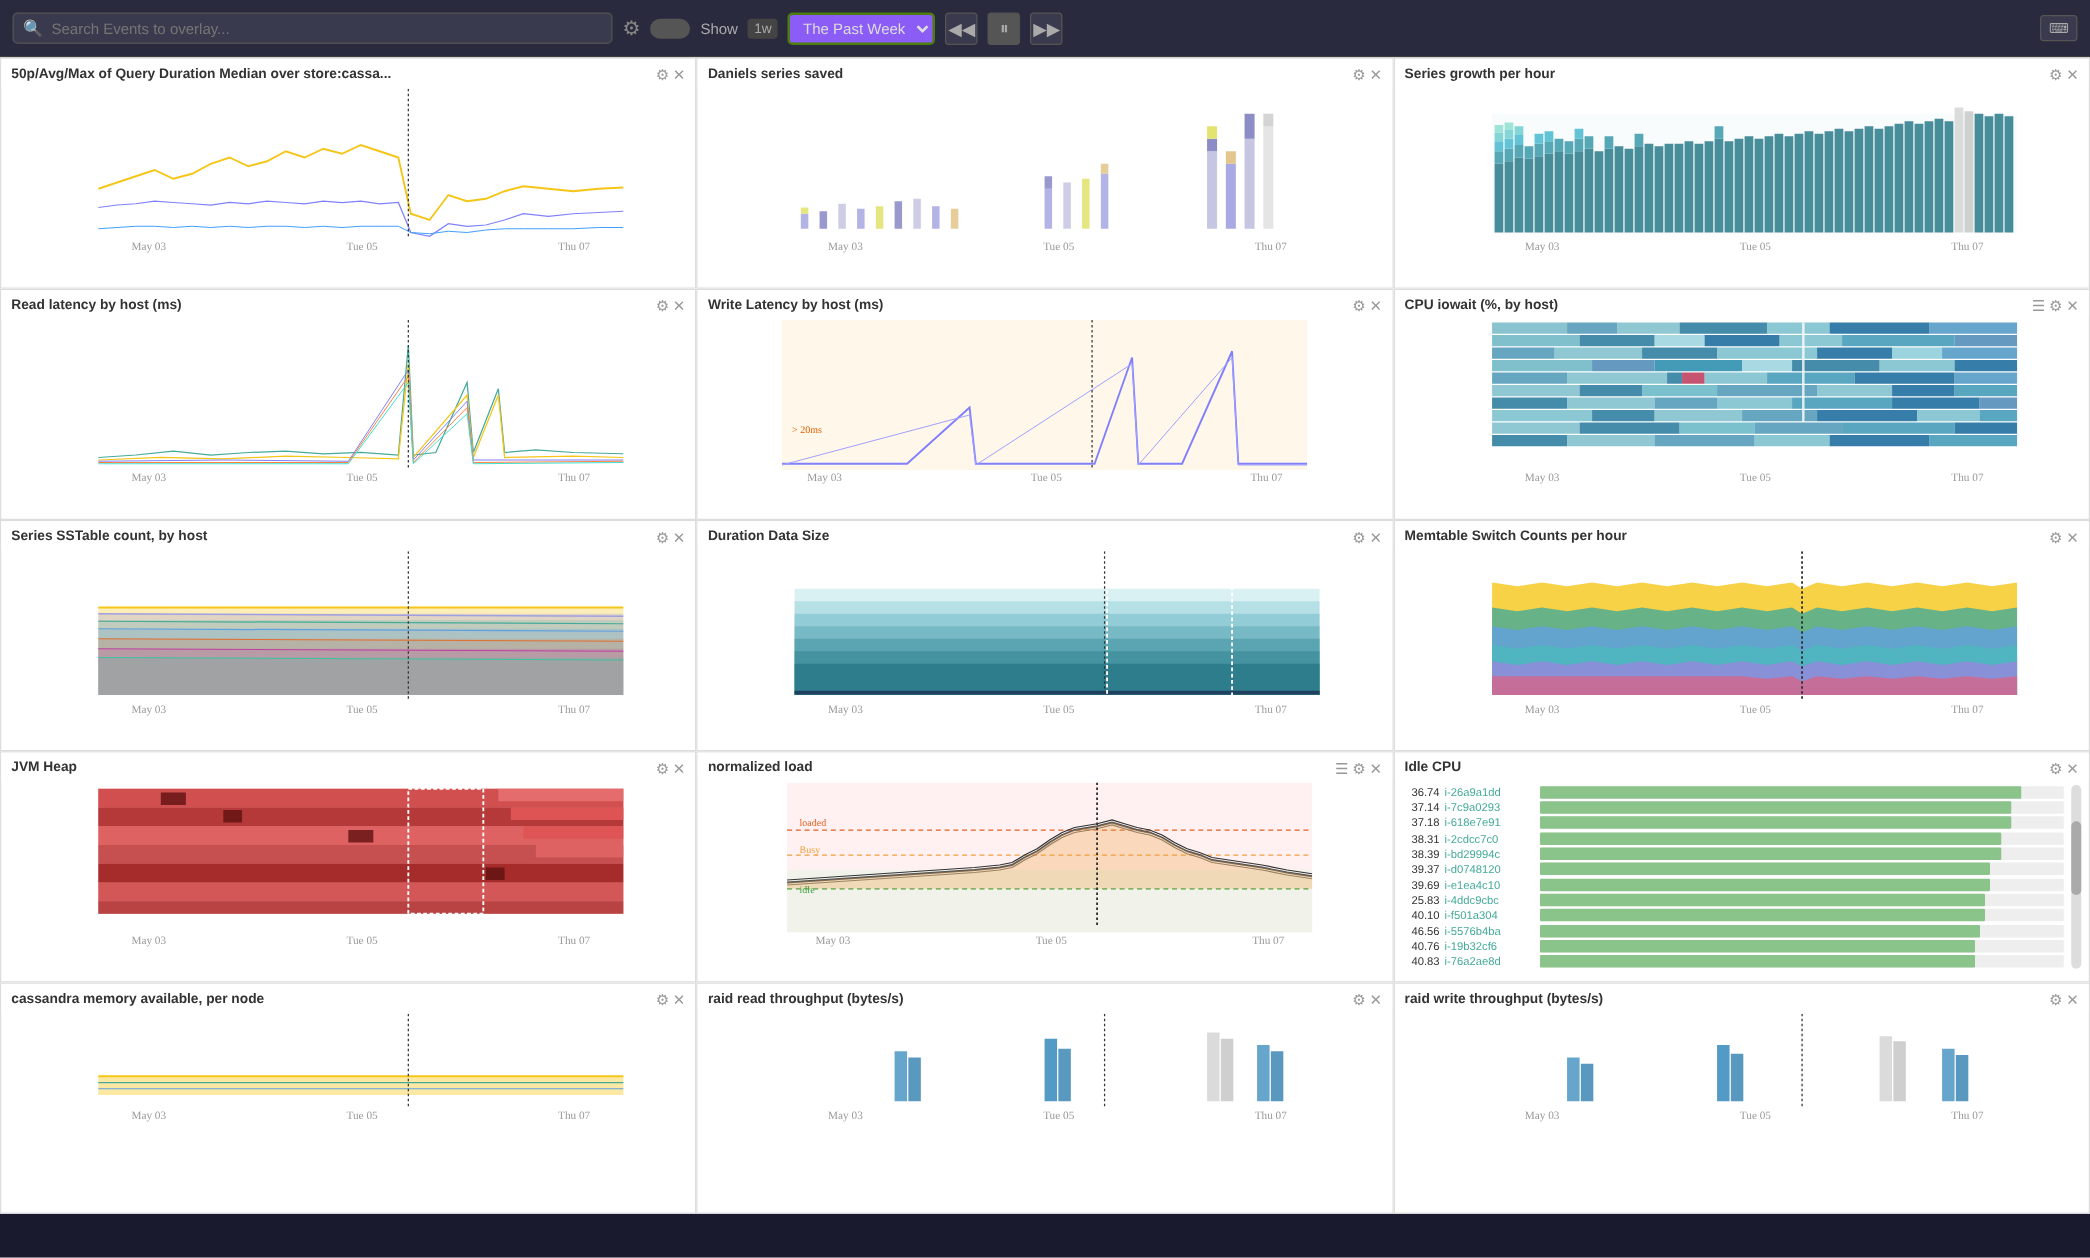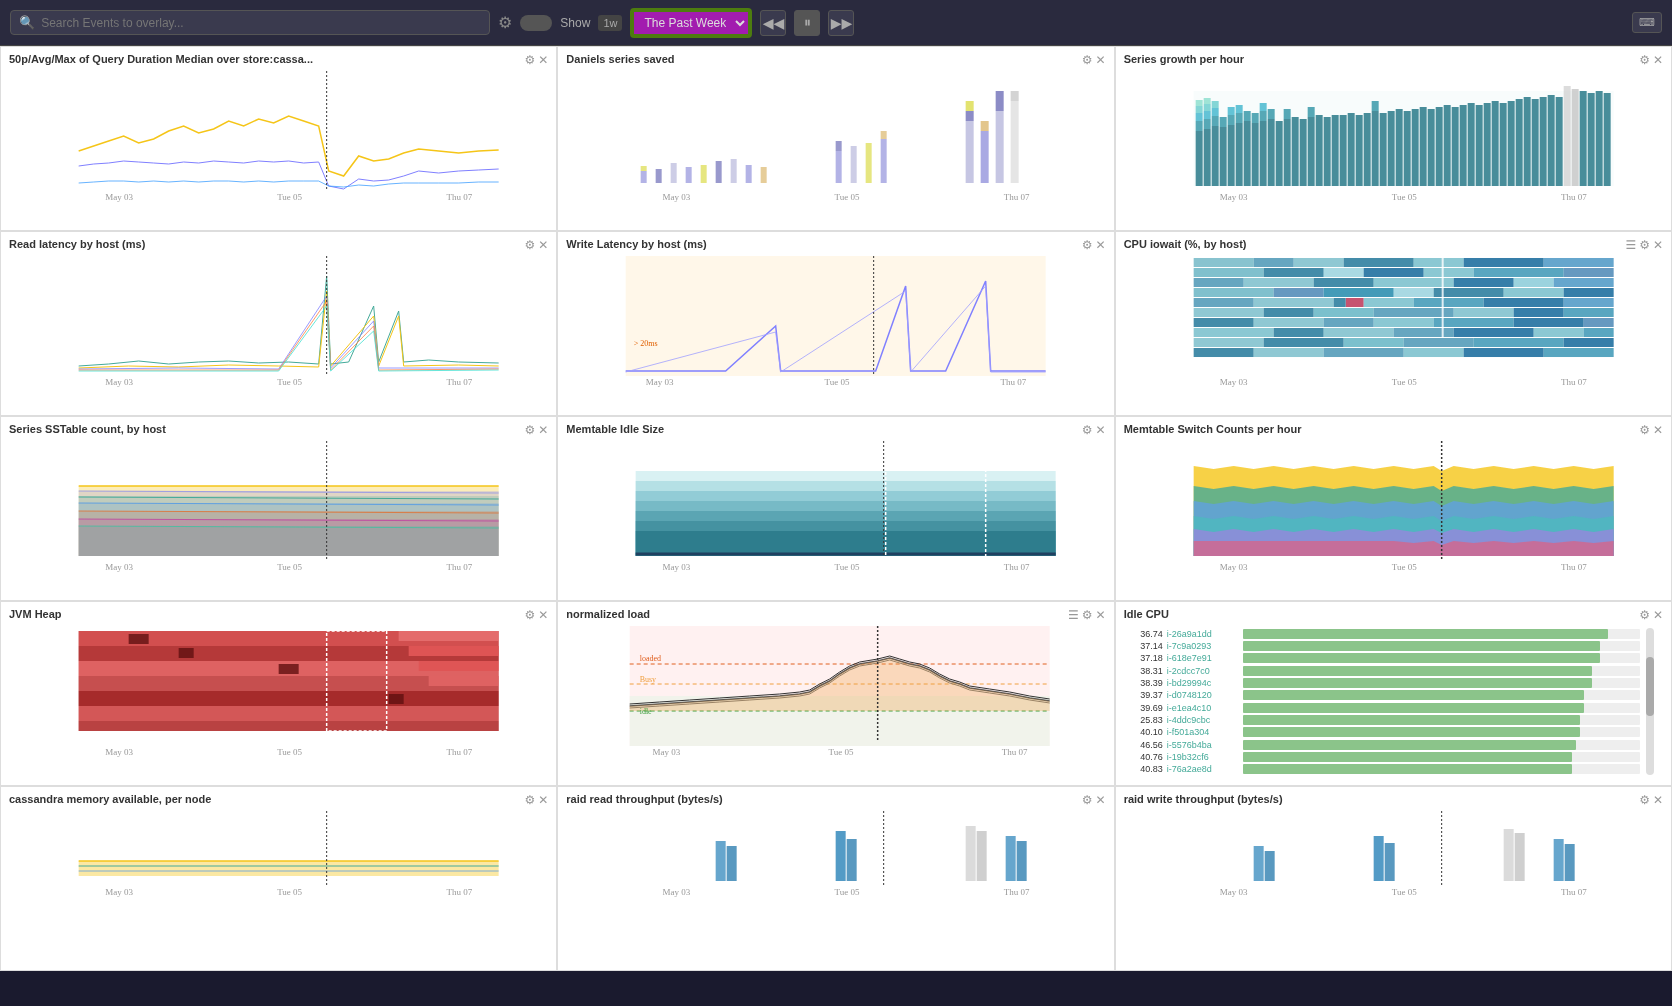--- a/index.html
+++ b/index.html
@@ -35,22 +35,22 @@
       outline: none;
     }
     .toolbar-spacer { flex: 1; }
     .show-label { color: #aaa; font-size: 12px; }
     .toggle-switch {
       width: 32px; height: 16px;
       background: #555; border-radius: 8px;
       cursor: pointer; position: relative;
     }
     .time-select {
-      background: #a21caf;
-      border: 4px solid #4d7c0f;
+      background: #8b5cf6;
+      border: 2px solid #4d7c0f;
       border-radius: 4px;
       color: #ddd;
       font-size: 12px;
       padding: 3px 6px;
       cursor: pointer;
     }
     .nav-btn {
       background: #3a3a4e;
       border: 1px solid #555;
       border-radius: 3px;
@@ -132,21 +132,21 @@
       width: 100%;
       display: block;
     }
 
     
     .panel-sm { height: 185px; }
 
     
     .idle-cpu-content {
       display: flex;
-      padding: 4px 17px;
+      padding: 4px 6px;
       gap: 6px;
       height: calc(100% - 28px);
       overflow: hidden;
     }
     .idle-cpu-bars {
       flex: 1;
       display: flex;
       flex-direction: column;
       gap: 1px;
       justify-content: space-around;
@@ -588,21 +588,21 @@
       <div class="x-axis">
         <span>May 03</span>
         <span>Tue 05</span>
         <span>Thu 07</span>
       </div>
     </div>
   </div>
 
   <div class="panel panel-sm">
     <div class="panel-header">
-      <span class="panel-title">Memtable Idle Size</span>
+      <span class="panel-title">Duration Data Size</span>
       <div class="panel-actions">
         <span class="panel-icon">⚙</span>
         <span class="panel-icon">✕</span>
       </div>
     </div>
     <div class="chart-area" style="height:145px;padding-left:28px;">
       <svg class="chart" height="120" viewBox="0 0 420 120">
 
         <polygon points="0,30 420,30 420,115 0,115" fill="#a0dde0" opacity="0.4"></polygon>
         <polygon points="0,40 420,40 420,115 0,115" fill="#80c8d0" opacity="0.4"></polygon>

